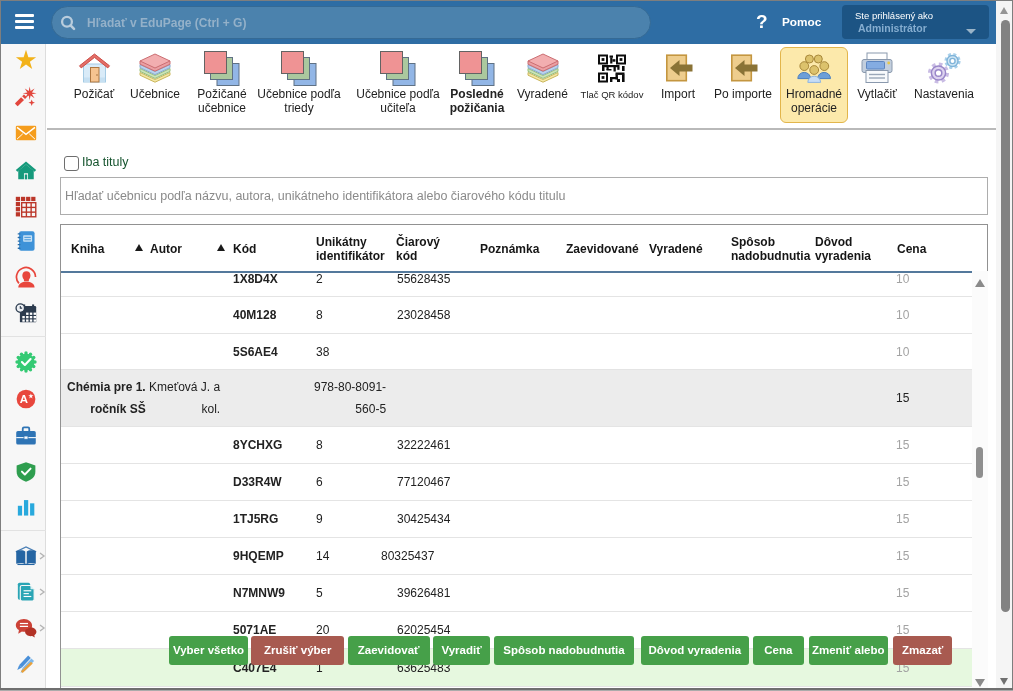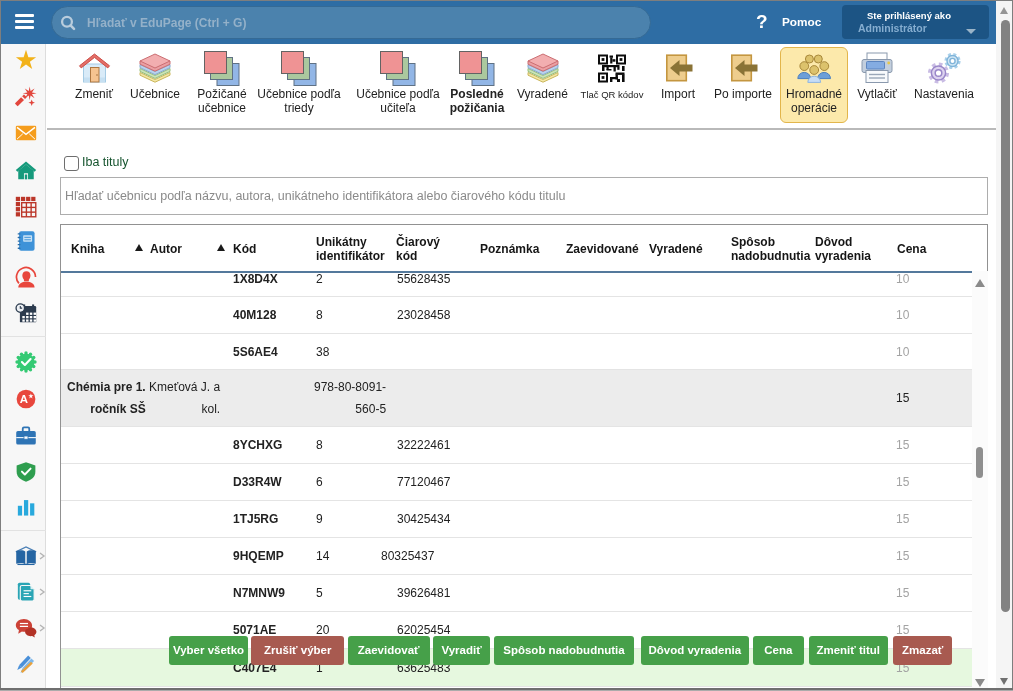--- a/index.html
+++ b/index.html
@@ -11,21 +11,21 @@
 #frame { position:absolute; left:0; top:0; width:1013px; height:691px; border:1px solid #7e7e7e; z-index:99; pointer-events:none; }
 
 
 #topbar { position:absolute; left:1px; top:1px; width:995px; height:43px; background:#2e6da4; }
 .hbar { position:absolute; left:14px; width:19px; height:3px; background:#fff; border-radius:1px; }
 #searchpill { position:absolute; left:50px; top:5px; width:600px; height:33px; background:#4b82ad; border:1px solid #356a95; border-radius:17px; }
 #searchph { position:absolute; left:86px; top:15px; font-size:12px; font-weight:bold; color:#94b1c9; }
 #qmark { position:absolute; left:755px; top:10px; font-size:19px; font-weight:bold; color:#fff; }
 #pomoc { position:absolute; left:781px; top:13.5px; font-size:11.8px; font-weight:bold; color:#fff; }
 #loginbox { position:absolute; left:841px; top:3.5px; width:147px; height:34.5px; background:#1c5484; border-radius:4px; }
-#login1 { position:absolute; left:13px; top:5px; font-size:9.5px; font-weight:bold; color:#fff;margin-left:12px; }
+#login1 { position:absolute; left:13px; top:5px; font-size:9.5px; font-weight:normal; color:#fff; }
 #login2 { position:absolute; left:8px; top:17.5px; font-size:10.5px; font-weight:bold; color:#85add0;margin-left:8px; }
 #caret { position:absolute; left:124px; top:24.5px; width:0; height:0; border-left:5.5px solid transparent; border-right:5.5px solid transparent; border-top:5.5px solid #9ab4c8; }
 
 
 #sidebar { position:absolute; left:1px; top:44px; width:45px; height:646px; background:#f7f7f7; border-right:1px solid #ddd; }
 .sic { position:absolute; left:13.5px; width:22px; height:22px; }
 .sdiv { position:absolute; left:0; width:45px; height:1px; background:#e2e2e2; }
 .chev { position:absolute; left:37px; width:8px; height:8px; }
 
 
@@ -245,21 +245,21 @@
 <div class="titem" style="left:-3.0px;width:100px;">
       <div class="ic">
         <svg width="33" height="32" viewBox="0 0 33 32">
 <rect x="5.5" y="12" width="22" height="18" fill="#d9ebf8" stroke="#a5cbe4"></rect>
 <rect x="6" y="25.5" width="21" height="4.5" fill="#c6e0f2"></rect>
 <polygon points="1.5,13.8 16.5,2 31.5,13.8 29.8,15.9 16.5,5.4 3.2,15.9" fill="#e36f68" stroke="#cd4d47" stroke-width="1"></polygon>
 <rect x="12.5" y="15.5" width="8.5" height="14.5" fill="#f6c490" stroke="#ad7740"></rect>
 <circle cx="19" cy="23" r="0.7" fill="#8a5a28"></circle>
 </svg>
       </div>
-      <div>Zmeniť</div>
+      <div>Požičať</div>
     </div>
 <div class="titem" style="left:58.0px;width:100px;">
       <div class="ic">
         <svg width="32" height="32" viewBox="0 0 32 32">
 <polygon points="1,20.5 16,27.5 31,20.5 31,23.2 16,30.2 1,23.2" fill="#f4e8a5" stroke="#cbb75e" stroke-width="1"></polygon>
 <polygon points="1,16.5 16,23.5 31,16.5 31,19.4 16,26.4 1,19.4" fill="#cbe3b8" stroke="#97bf7d" stroke-width="1"></polygon>
 <polygon points="1,12.5 16,19.5 31,12.5 31,15.6 16,22.6 1,15.6" fill="#b9d2ee" stroke="#85a8cf" stroke-width="1"></polygon>
 <polygon points="1,9 1,12.2 16,19.2 31,12.2 31,9" fill="#eb9fa3" stroke="#cb6e72" stroke-width="1"></polygon>
 <polygon points="1,9 16,2 31,9 16,16" fill="#f2aeb0" stroke="#cb6e72" stroke-width="1"></polygon>
 </svg>
@@ -517,21 +517,21 @@
     </div>
 </div>
 
 <div class="btn bg" style="left:169px;width:79px">Vyber všetko</div>
 <div class="btn br" style="left:251.4px;width:92.7px">Zrušiť výber</div>
 <div class="btn bg" style="left:347.6px;width:82.2px">Zaevidovať</div>
 <div class="btn bg" style="left:433.2px;width:56.8px">Vyradiť</div>
 <div class="btn bg" style="left:494px;width:139.9px">Spôsob nadobudnutia</div>
 <div class="btn bg" style="left:640.6px;width:108.4px">Dôvod vyradenia</div>
 <div class="btn bg" style="left:753px;width:50.6px">Cena</div>
-<div class="btn bg" style="left:808.6px;width:79.3px">Zmeniť titul</div>
+<div class="btn bg" style="left:808.6px;width:79.3px">Zmeniť alebo</div>
 <div class="btn br" style="left:892.9px;width:59.5px">Zmazať</div>
 
 <div id="oscroll">
     <div class="up"></div>
     <div class="th2"></div>
     <div class="dn"></div>
   </div>
 <div id="frame"></div>
 <div style="position:absolute;left:0;top:688px;width:1013px;height:2px;background:#6f6f6f;z-index:100"></div>
 <div style="position:absolute;left:0;top:690px;width:1013px;height:1px;background:#ababab;z-index:100"></div>

